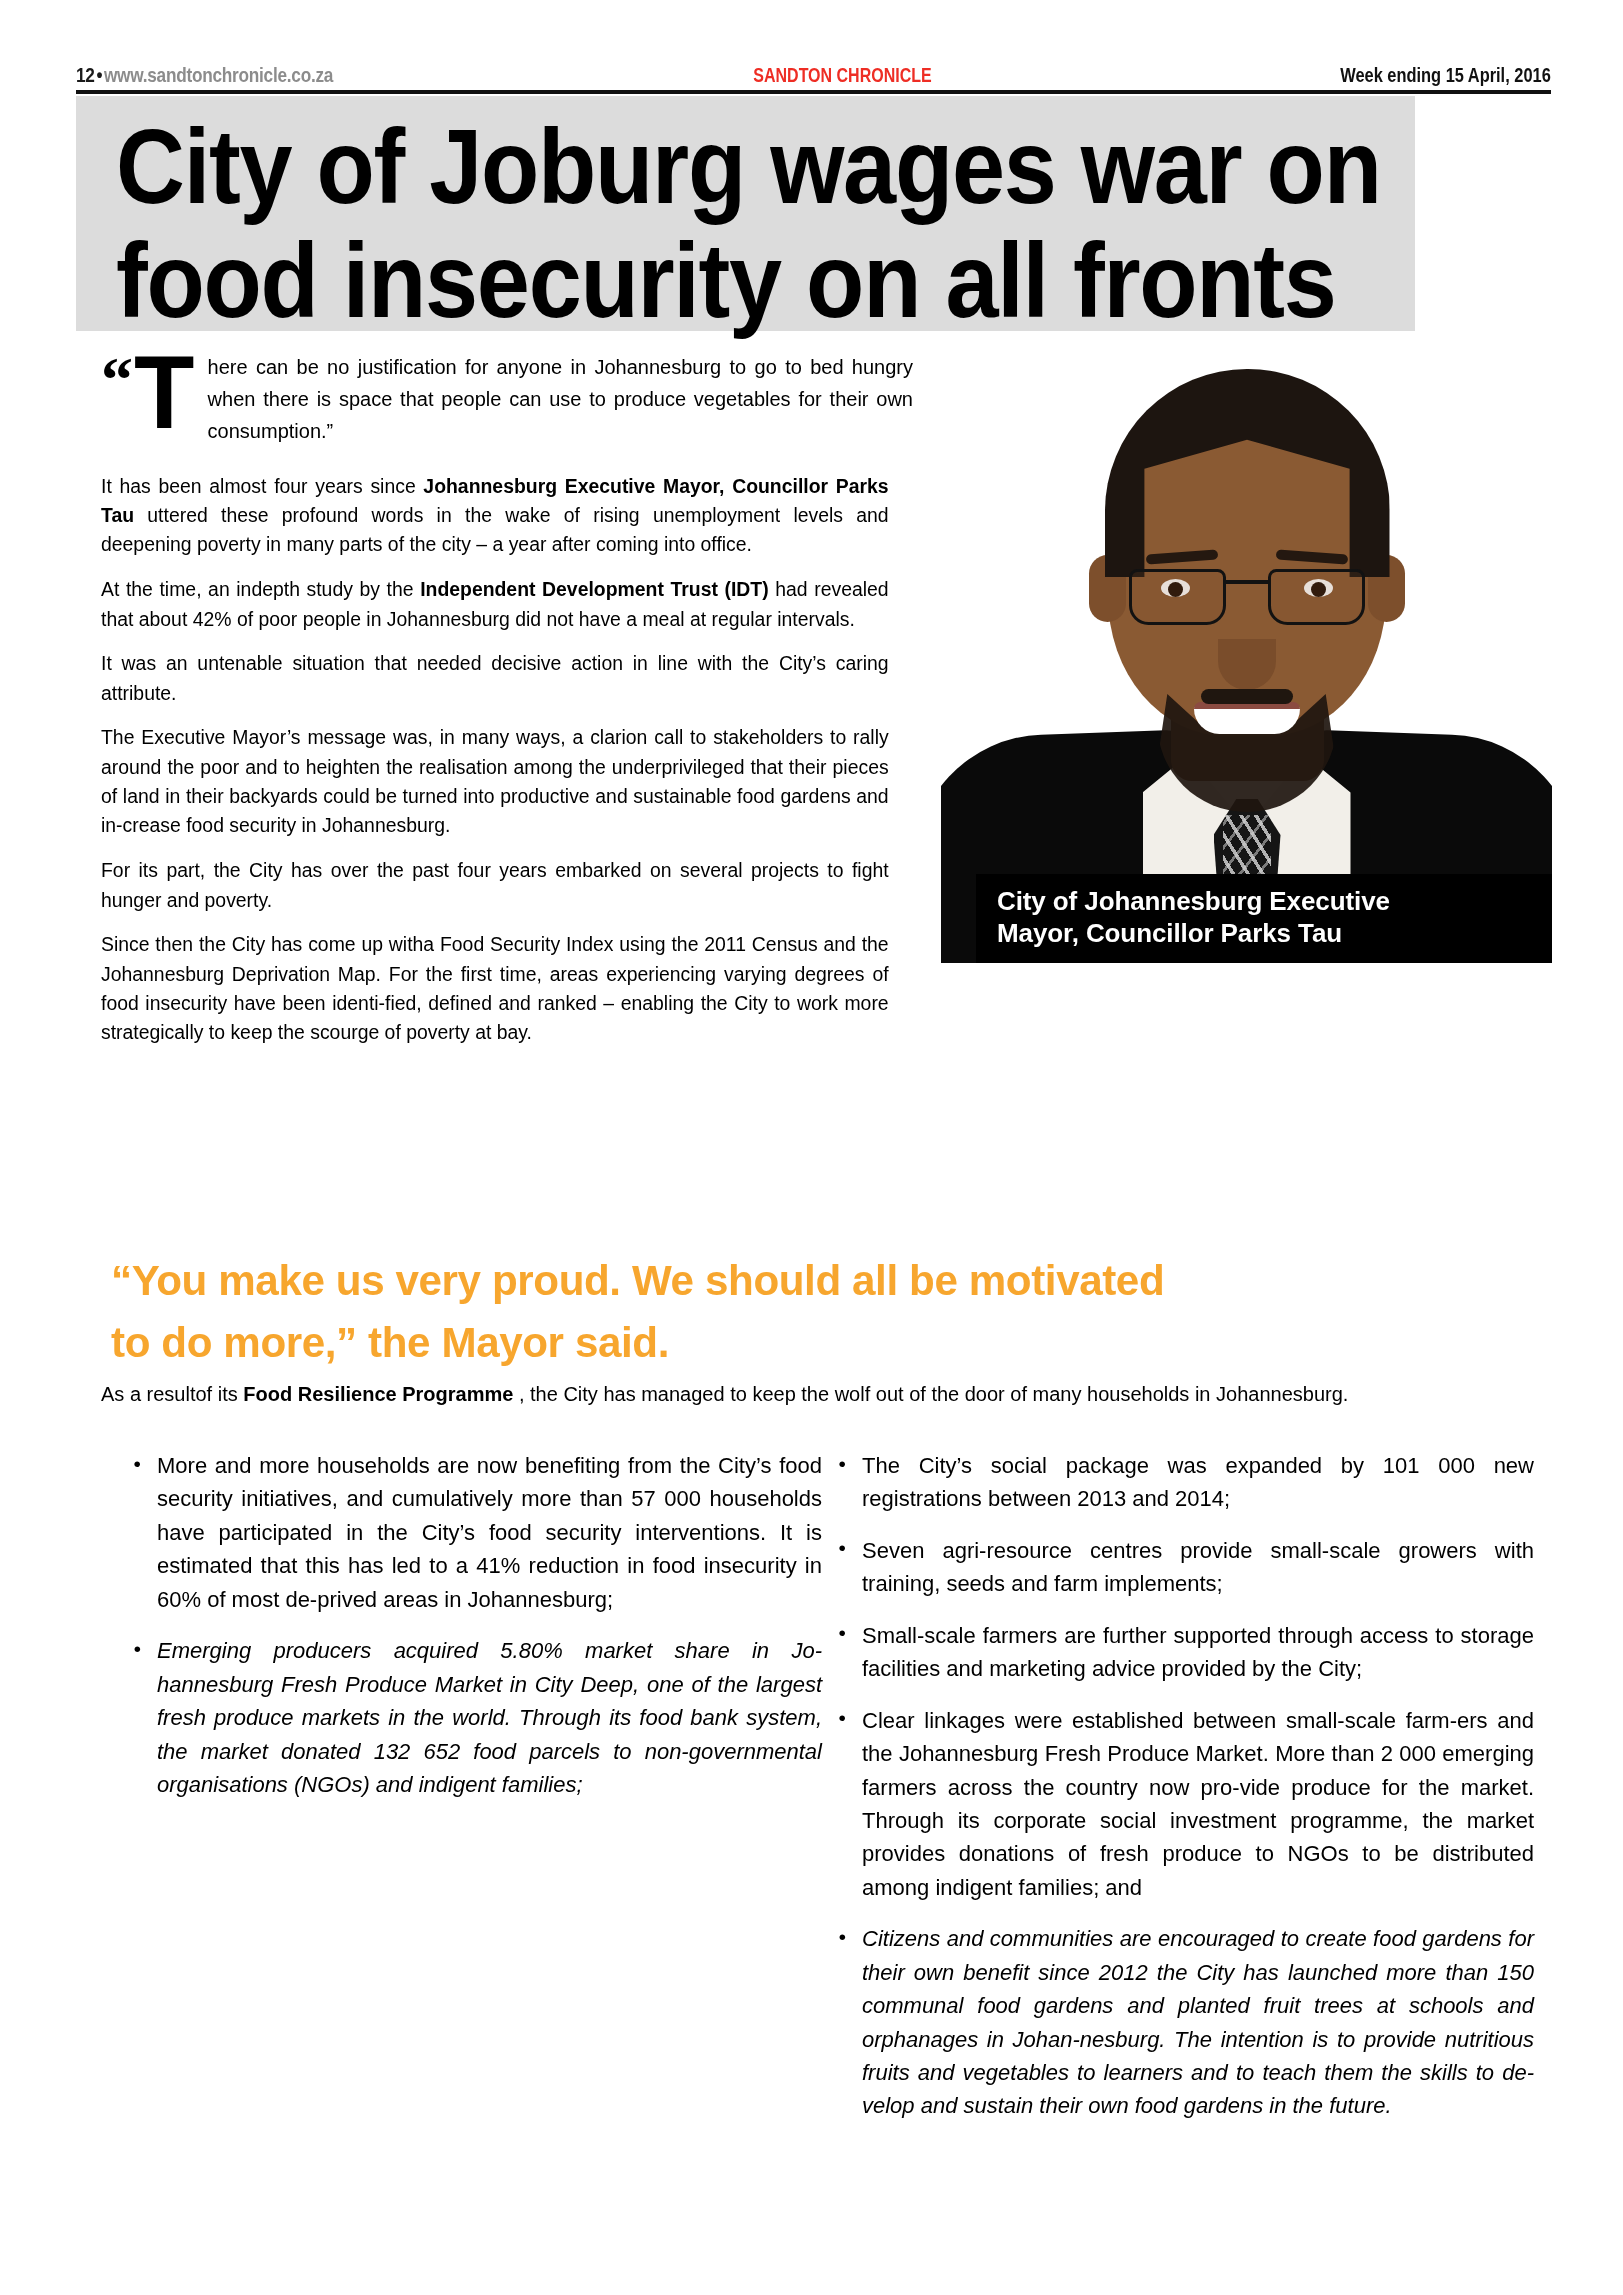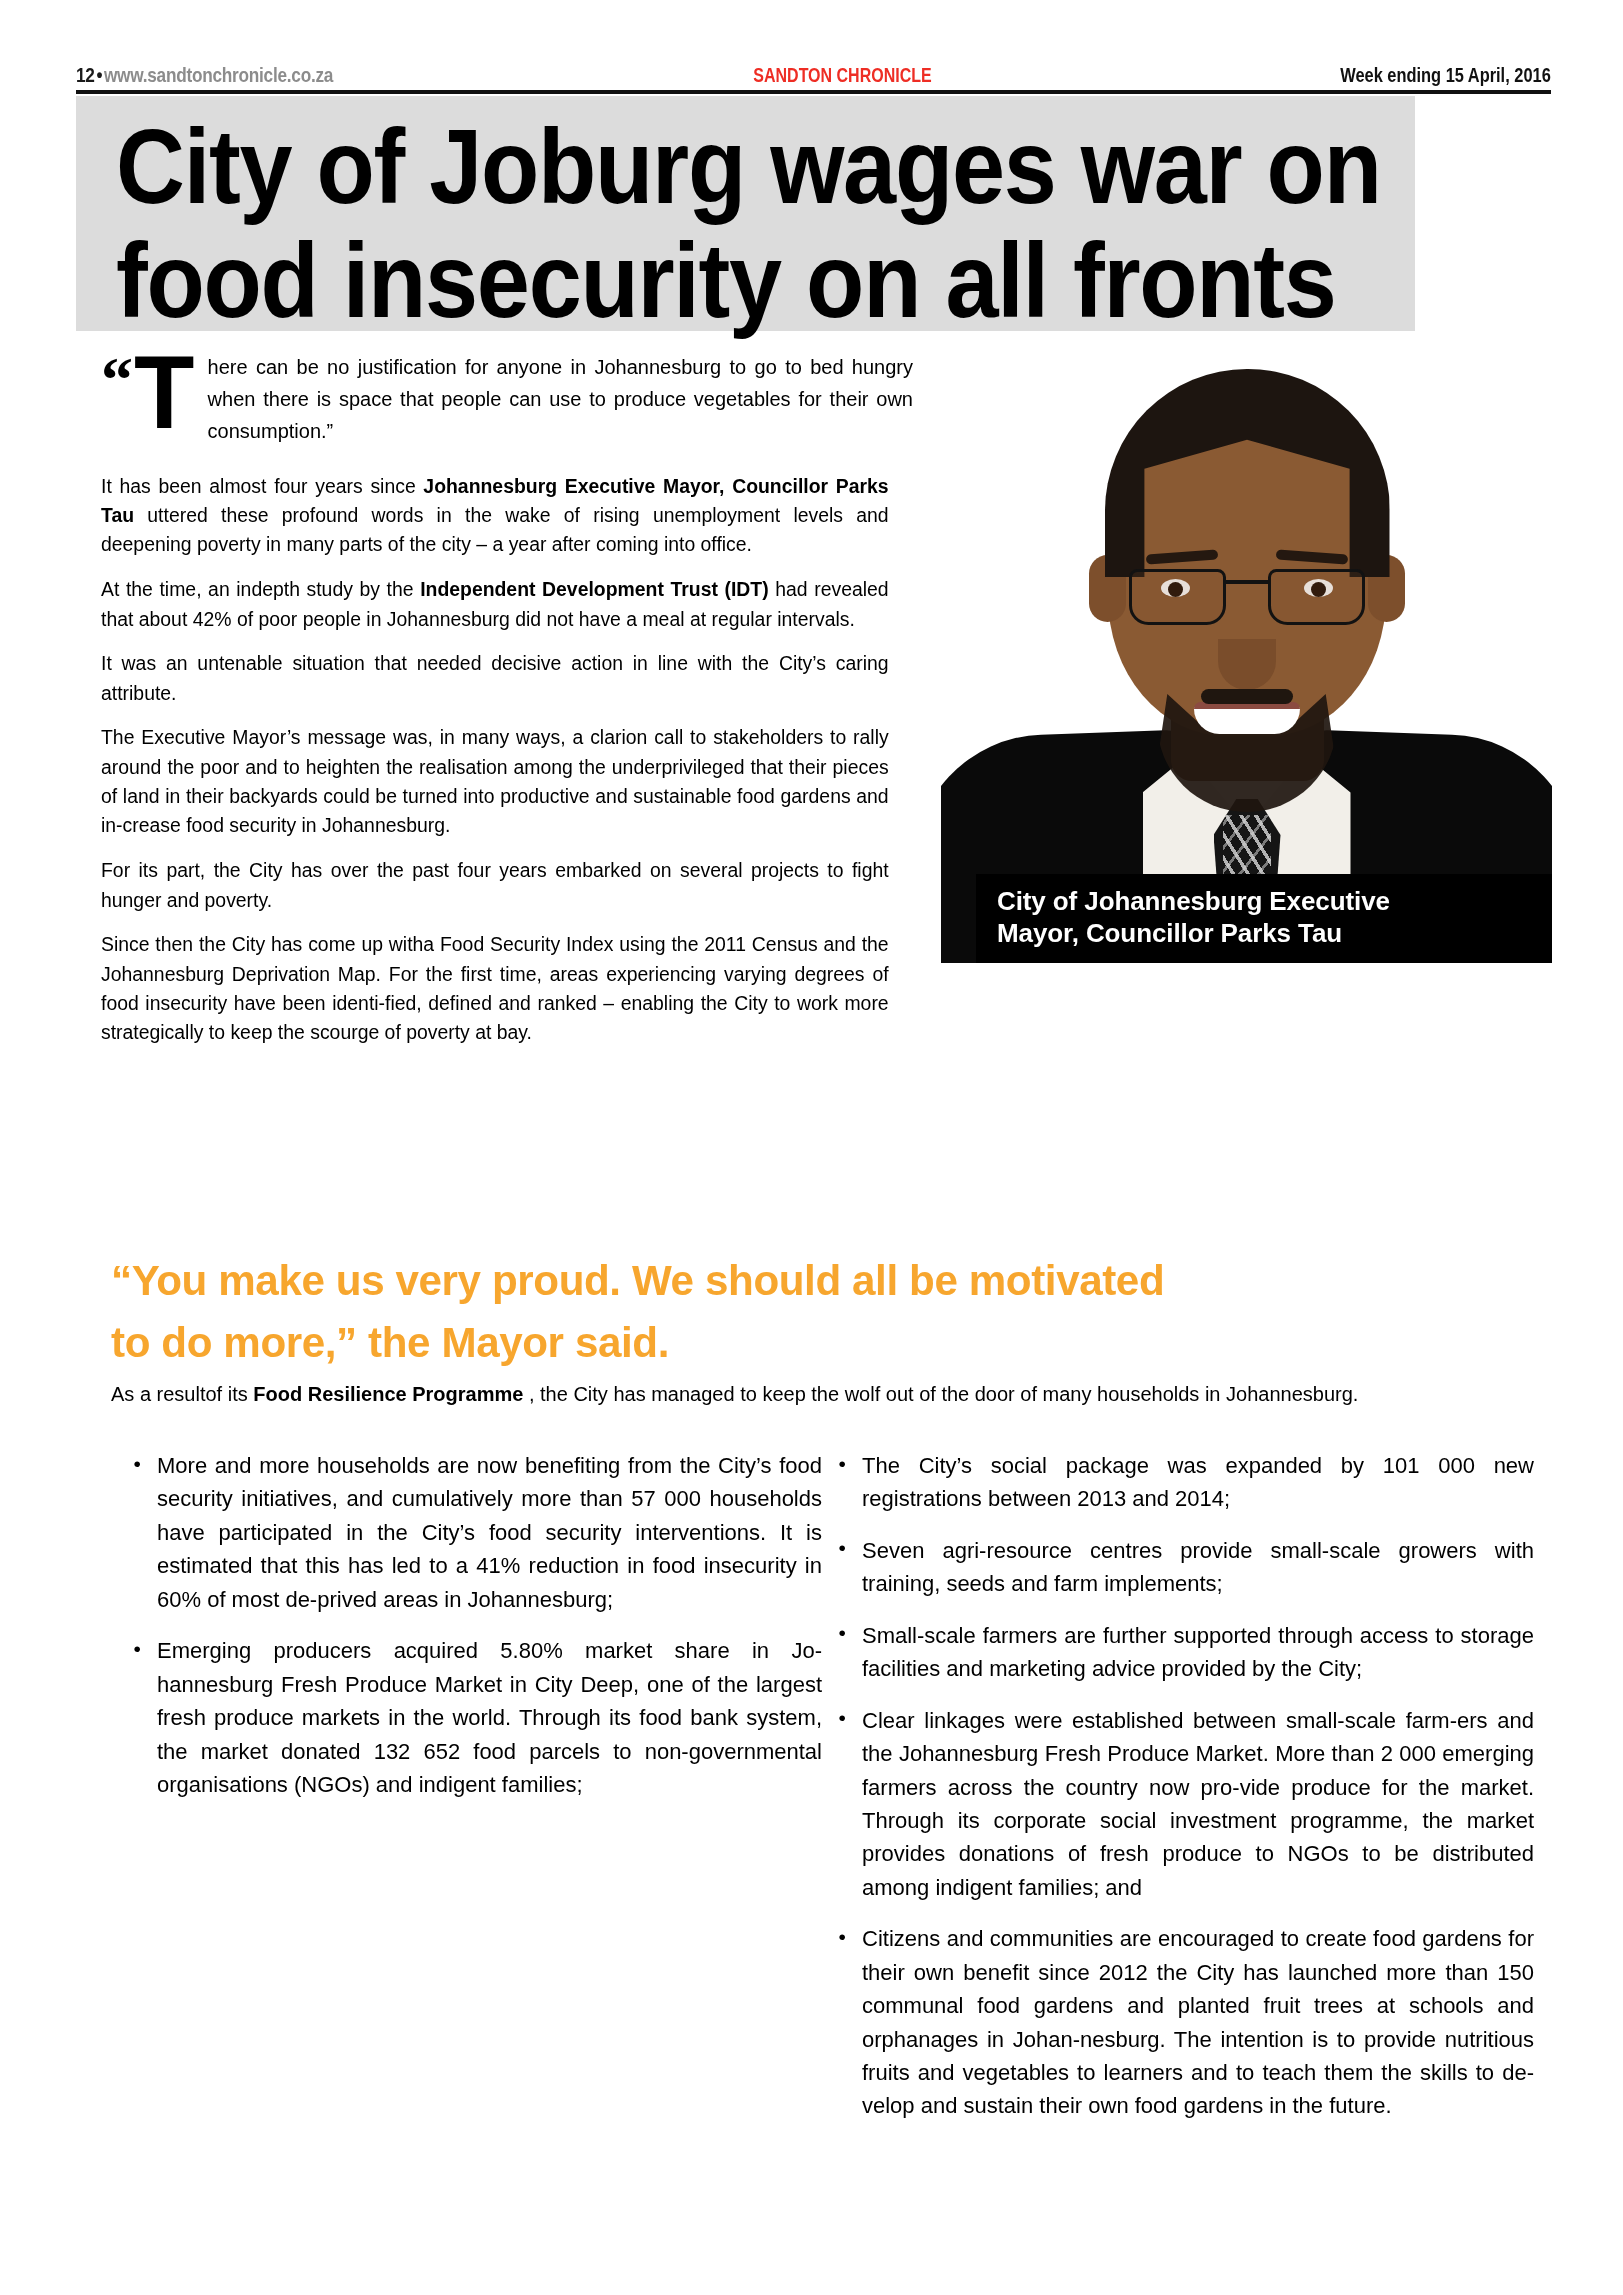--- a/index.html
+++ b/index.html
@@ -368,21 +368,21 @@
     line-height: 1.45;
     letter-spacing: -0.4px;
     transform: scaleX(0.98);
     transform-origin: left top;
   }
   .pullquote .pq2 { display: block; }
 
   
   .lead-line {
     position: absolute;
-    left: 111px;
+    left: 101px;
     top: 1380px;
     width: 1426px;
     font-size: 20px;
     line-height: 1.47;
     text-align: left;
   }
   .lead-line b { font-weight: bold; }
 
   
   .bullets-left {
@@ -406,21 +406,21 @@
     padding-left: 29px;
   }
   .bullet-item::before {
     content: "\2022";
     position: absolute;
     left: 5.6px;
     top: -1.4px;
     font-size: 21px;
     line-height: 1.52;
   }
-  .bullet-item:last-child { margin-bottom: 0; }
+  .bullet-item:last-child { margin-bottom: 0; font-style: italic; }
 </style>
 </head>
 <body>
 
 <div class="masthead">
   <div class="masthead-left">
     <span class="page-num">12</span><span class="bullet">•</span><span class="site">www.sandtonchronicle.co.za</span>
   </div>
   <div class="masthead-center">SANDTON CHRONICLE</div>
   <div class="masthead-right">Week ending 15 April, 2016</div>

